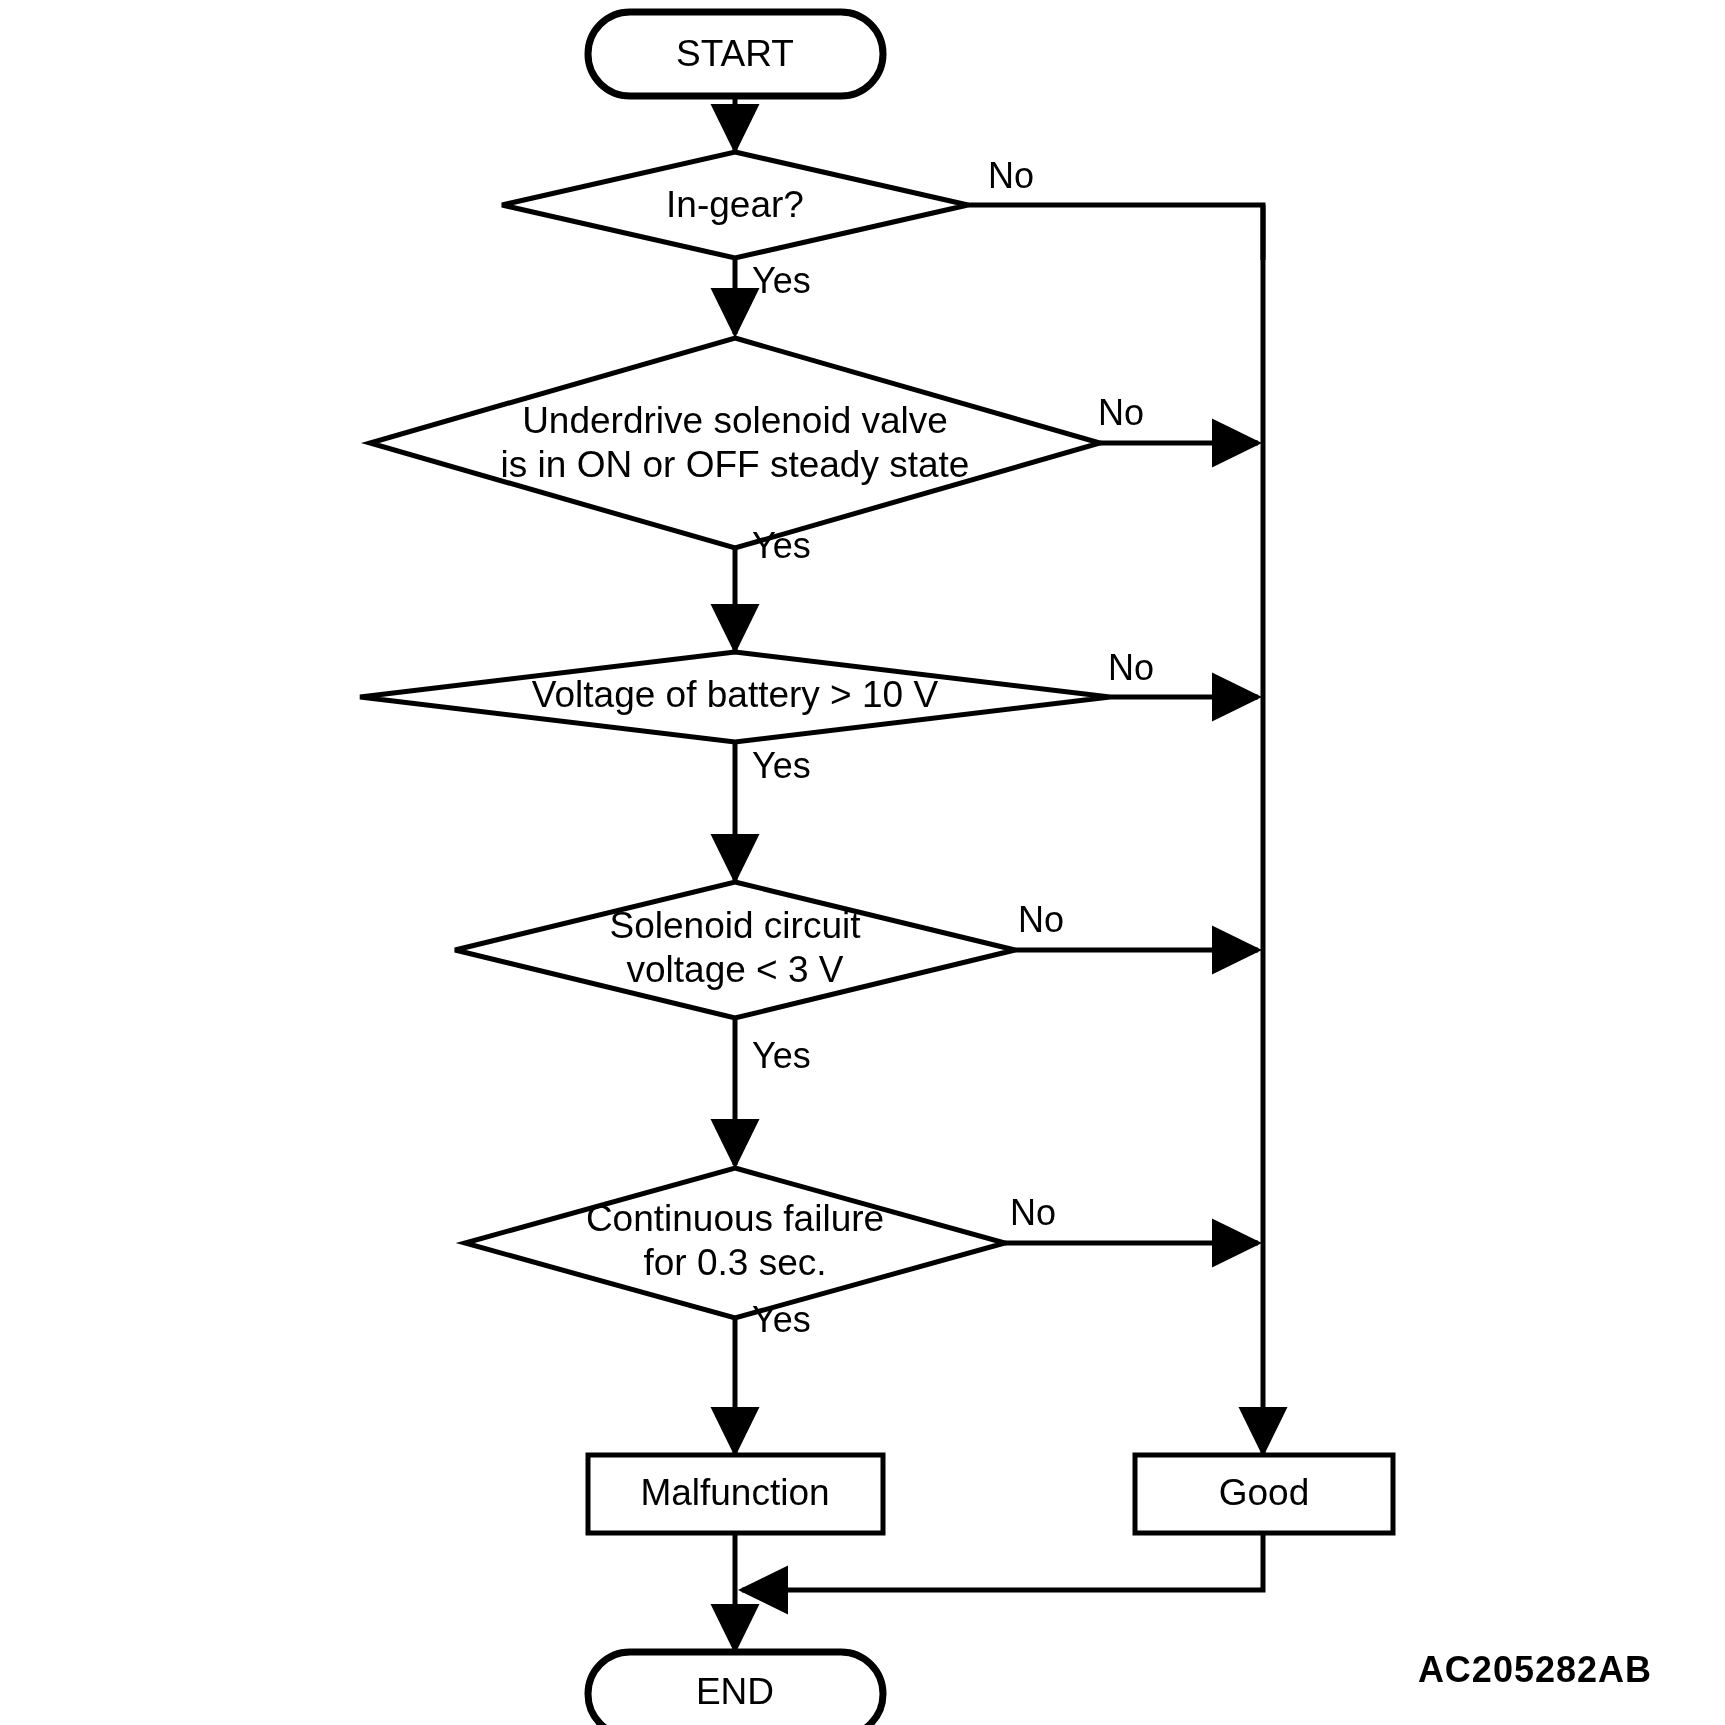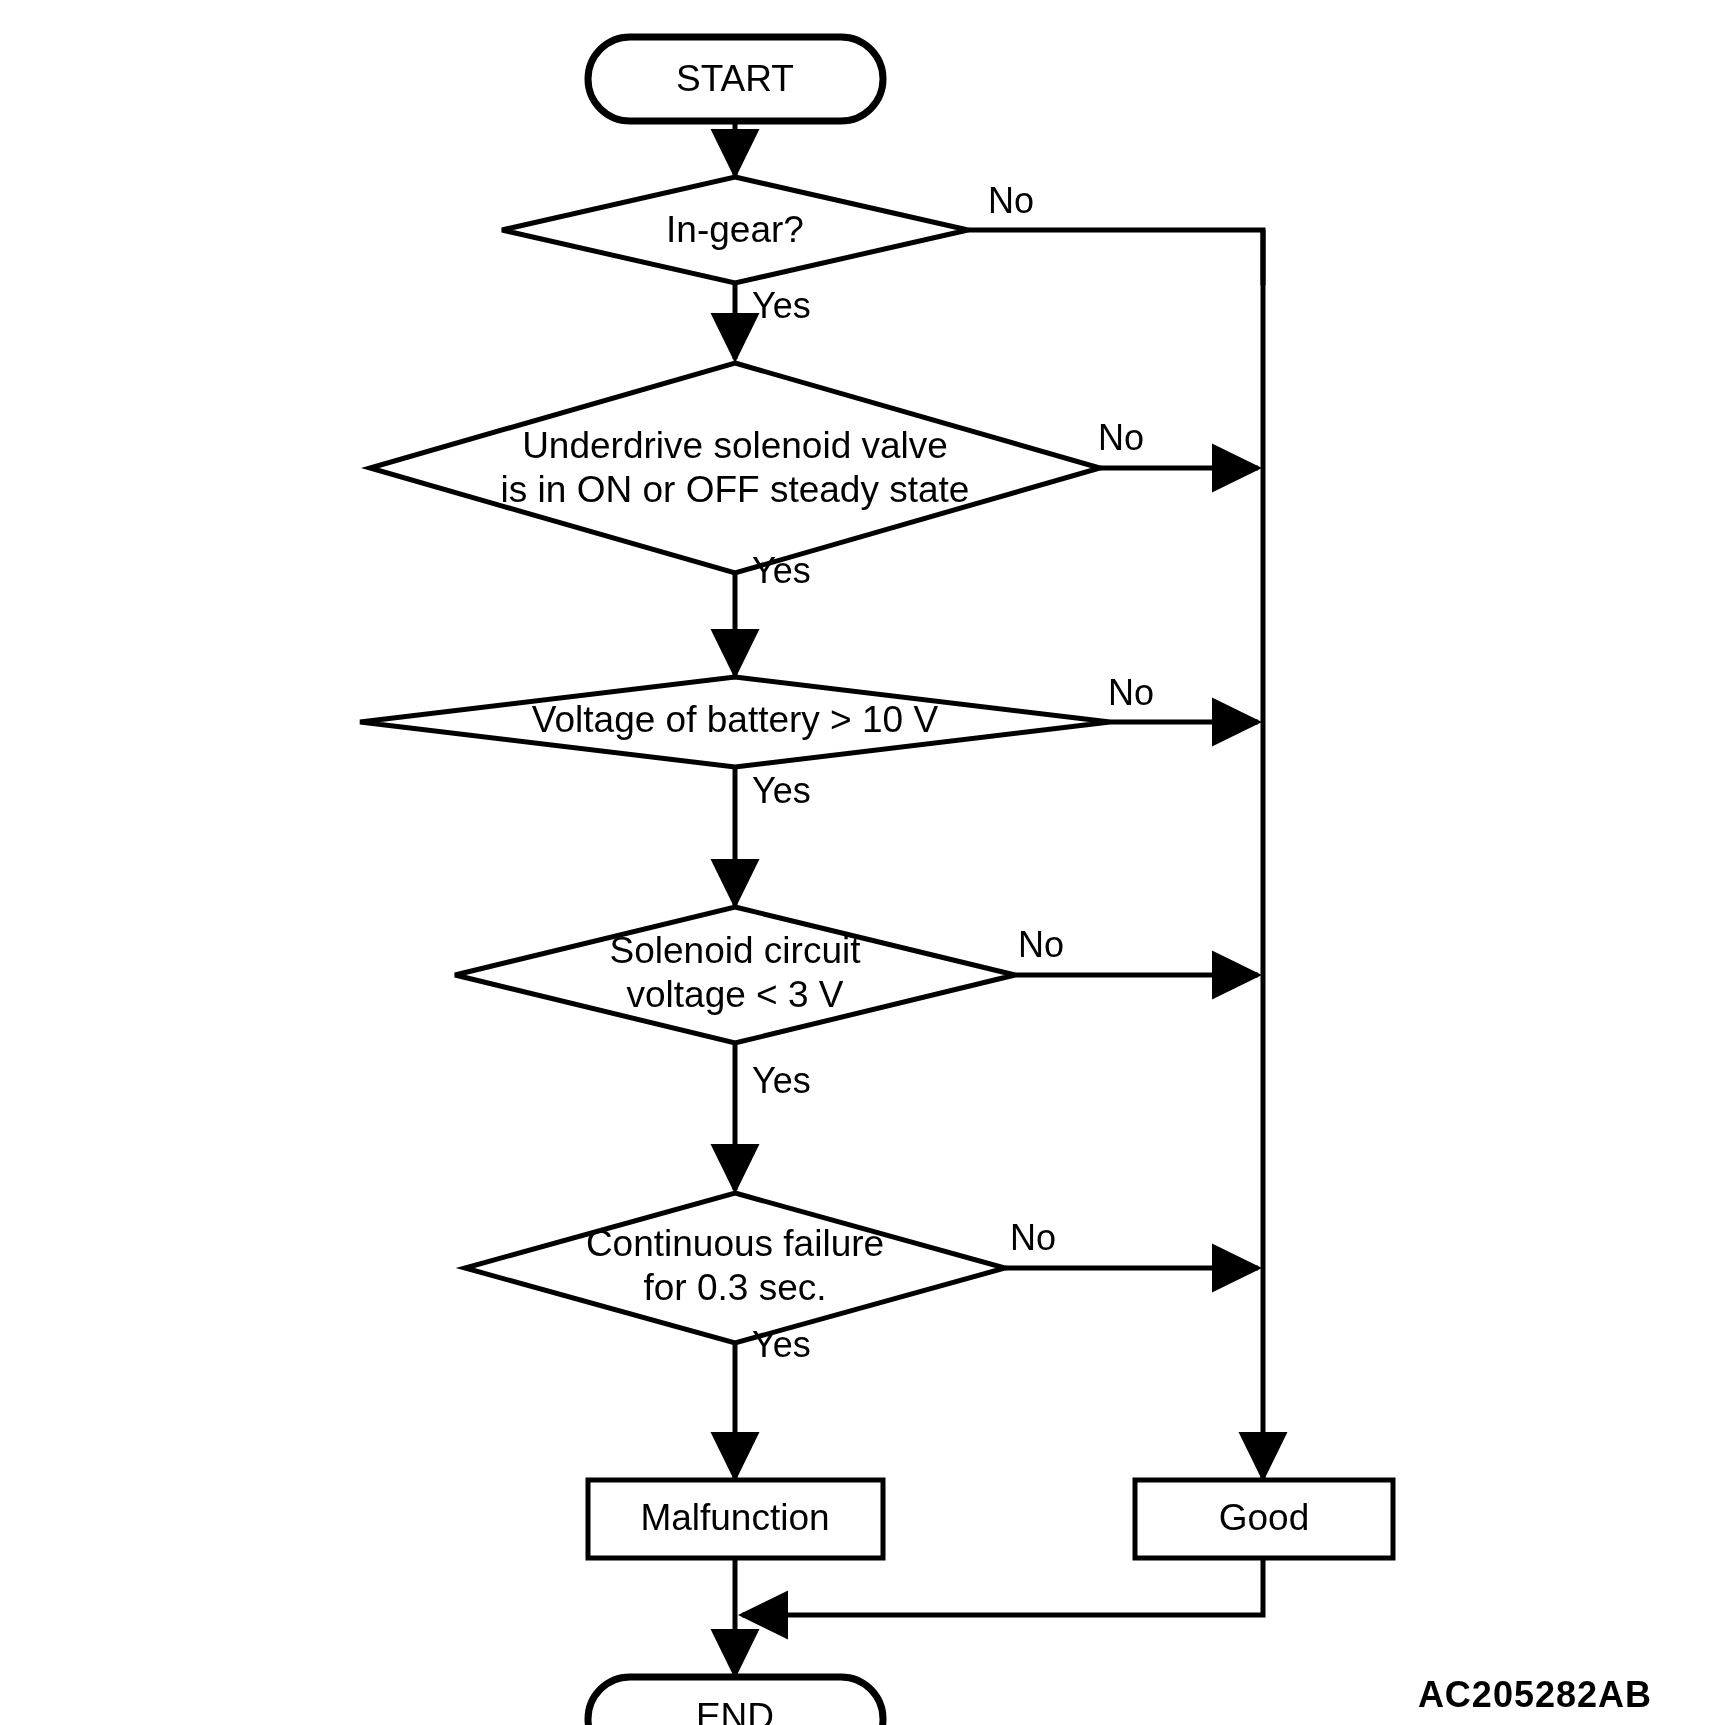--- a/index.html
+++ b/index.html
@@ -1,18 +1,18 @@
 <!DOCTYPE html>
 <html><head>
 <meta charset="utf-8">
 <style>
   html,body{margin:0;padding:0;background:#ffffff;}
   body{width:1725px;height:1725px;position:relative;
        font-family:"Liberation Sans","DejaVu Sans",sans-serif;color:#000;}
-  #stage{position:absolute;inset:0;width:1725px;height:1300px;margin-top:25px;}
+  #stage{position:absolute;inset:0;width:1725px;height:1300px;}
   svg#flow{position:absolute;left:0;top:0;width:1725px;height:1725px;}
   .nodetext{font-family:"Liberation Sans","DejaVu Sans",sans-serif;
             font-size:37px;fill:#000;text-anchor:middle;dominant-baseline:middle;}
   .edgelabel{font-family:"Liberation Sans","DejaVu Sans",sans-serif;
              font-size:36px;fill:#000;dominant-baseline:middle;}
   .refcode{font-family:"Liberation Sans","DejaVu Sans",sans-serif;
            font-size:36px;font-weight:bold;fill:#000;
            letter-spacing:1px;text-anchor:end;dominant-baseline:middle;}
   .shape{fill:#ffffff;stroke:#000000;stroke-width:5;}
   .shape-thick{fill:#ffffff;stroke:#000000;stroke-width:7;}

